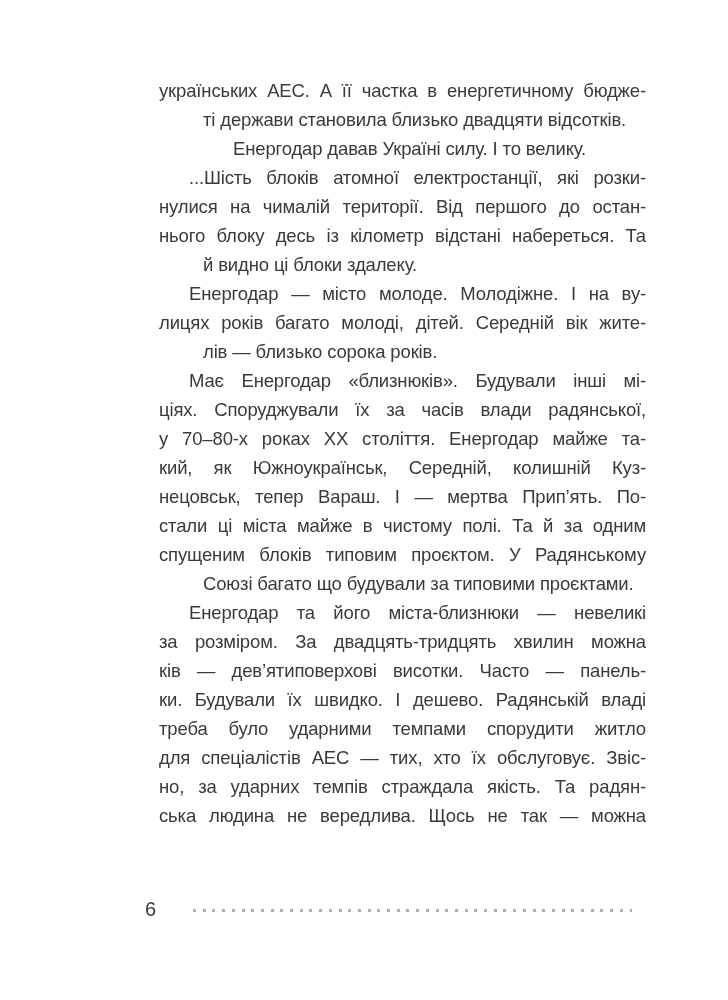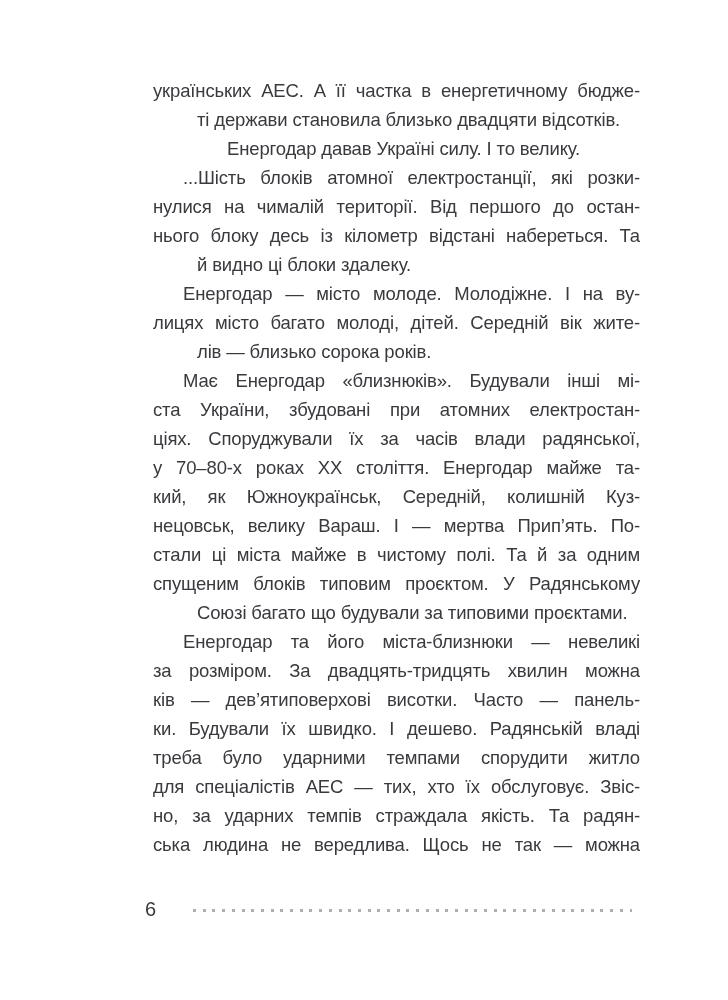--- a/index.html
+++ b/index.html
@@ -15,21 +15,21 @@
   }
   .page {
     position: relative;
     width: 728px;
     height: 1000px;
     background: var(--page-bg);
     overflow: hidden;
   }
   .text-block {
     position: absolute;
-    left: 153px;
+    left: 159px;
     top: 76px;
     width: 487px;
     color: var(--text-color);
     font-size: 18.5px;
     line-height: 29px;
     letter-spacing: -0.15px;
   }
   .line {
     text-align: justify;
     text-align-last: justify;
@@ -81,28 +81,27 @@
 
   <div class="text-block" id="text-block">
       <div class="line">українських АЕС. А її частка в енергетичному бюдже-</div>
       <div class="line para-end">ті держави становила близько двадцяти відсотків.</div>
       <div class="line indent para-end">Енергодар давав Україні силу. І то велику.</div>
       <div class="line indent">...Шість блоків атомної електростанції, які розки-</div>
       <div class="line">нулися на чималій території. Від першого до остан-</div>
       <div class="line">нього блоку десь із кілометр відстані набереться. Та</div>
       <div class="line para-end">й видно ці блоки здалеку.</div>
       <div class="line indent">Енергодар — місто молоде. Молодіжне. І на ву-</div>
-      <div class="line">лицях місто багато молоді, дітей. Середній вік жите-</div>
+      <div class="line">лицях років багато молоді, дітей. Середній вік жите-</div>
       <div class="line para-end">лів — близько сорока років.</div>
       <div class="line indent">Має Енергодар «близнюків». Будували інші мі-</div>
-      <div class="line">ста України, збудовані при атомних електростан-</div>
       <div class="line">ціях. Споруджували їх за часів влади радянської,</div>
       <div class="line">у 70–80-х роках ХХ століття. Енергодар майже та-</div>
       <div class="line">кий, як Южноукраїнськ, Середній, колишній Куз-</div>
-      <div class="line">нецовськ, велику Вараш. І — мертва Прип’ять. По-</div>
+      <div class="line">нецовськ, тепер Вараш. І — мертва Прип’ять. По-</div>
       <div class="line">стали ці міста майже в чистому полі. Та й за одним</div>
       <div class="line">спущеним блоків типовим проєктом. У Радянському</div>
       <div class="line para-end">Союзі багато що будували за типовими проєктами.</div>
       <div class="line indent">Енергодар та його міста-близнюки — невеликі</div>
       <div class="line">за розміром. За двадцять-тридцять хвилин можна</div>
       <div class="line">ків — дев’ятиповерхові висотки. Часто — панель-</div>
       <div class="line">ки. Будували їх швидко. І дешево. Радянській владі</div>
       <div class="line">треба було ударними темпами спорудити житло</div>
       <div class="line">для спеціалістів АЕС — тих, хто їх обслуговує. Звіс-</div>
       <div class="line">но, за ударних темпів страждала якість. Та радян-</div>

